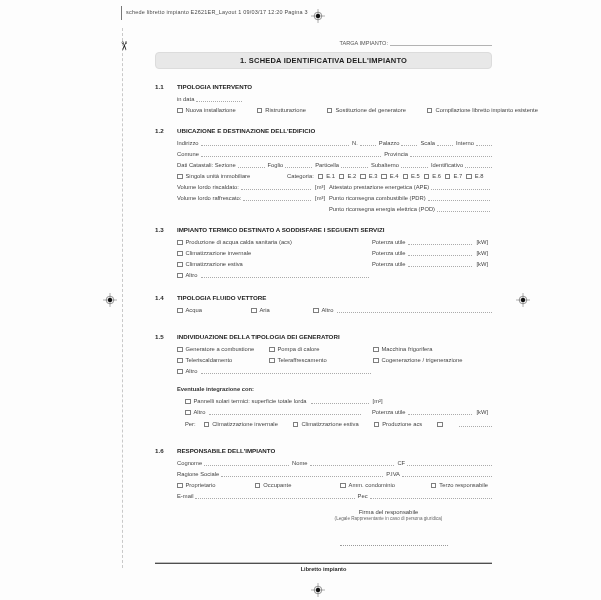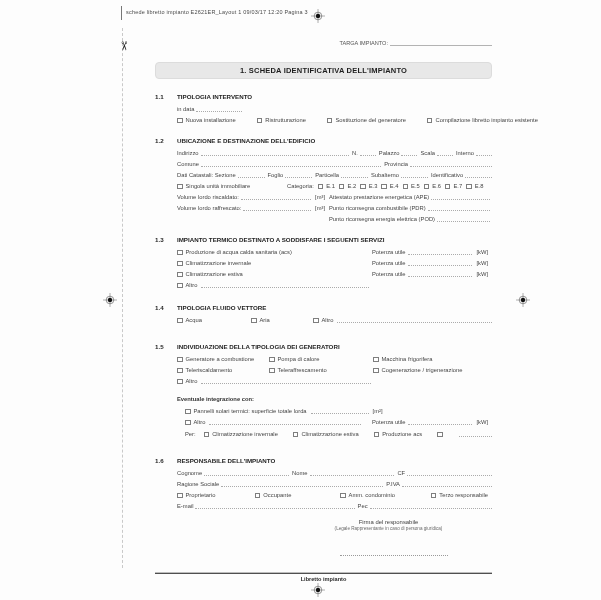--- a/index.html
+++ b/index.html
@@ -14,21 +14,21 @@
   .regmark { width:14px; height:14px; }
   .scissors { left:119px; top:39px; font-size:12px; color:#222; transform:rotate(90deg); }
 
   
   .page { position:absolute; left:155px; top:38px; width:337px; }
 
   .targa-row { display:flex; align-items:flex-end; justify-content:flex-end; height:8px; }
   .targa-row span { font-size:5.6px; color:#555; margin-right:2px; }
   .targa-fl { width:102px; border-bottom:1px solid #b3b3b3; height:5px; }
 
-  .titlebar { margin-top:16px; height:17px; background:#e8e8e8; border:1px solid #dcdcdc;
+  .titlebar { margin-top:6px; height:17px; background:#e8e8e8; border:1px solid #dcdcdc;
     border-radius:4px; display:flex; align-items:center; justify-content:center; }
   .titlebar span { font-size:7.5px; font-weight:bold; color:#1d1d1d; letter-spacing:.2px; }
 
   .sec { display:flex; align-items:flex-end; font-weight:bold; font-size:6.2px; color:#242424; }
   .sec .num { width:22px; flex:none; }
 
   .row { display:flex; align-items:flex-end; font-size:5.8px; color:#454545; margin-left:22px; }
   .row span { margin-right:2px; white-space:nowrap; }
   .fl { flex:1 1 auto; border-bottom:1px dotted #ababab; height:5px; margin-right:3px; min-width:6px; }
   .fl:last-child { margin-right:0; }

